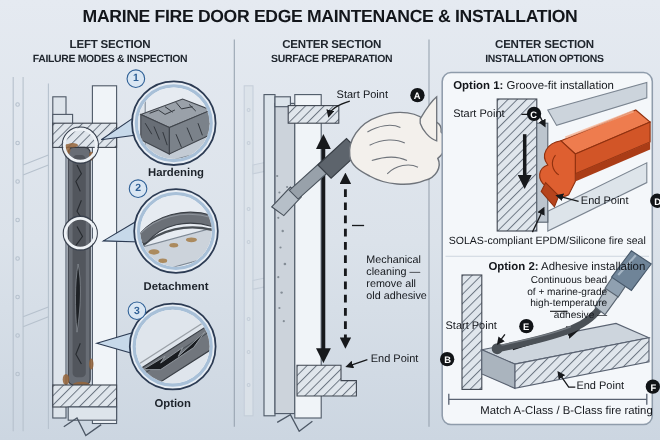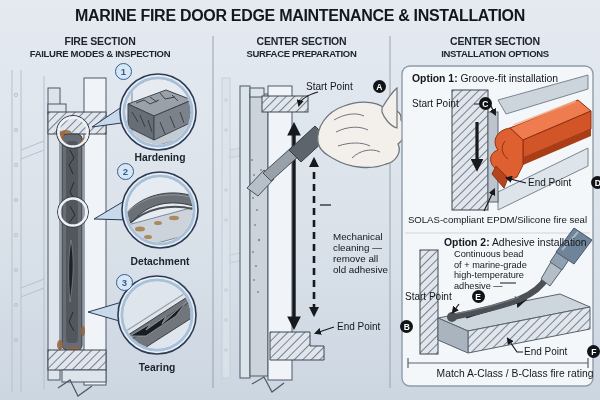--- a/index.html
+++ b/index.html
@@ -279,38 +279,38 @@
       <line x1="408" y1="363" x2="588" y2="363"></line>
       <line x1="408" y1="358" x2="408" y2="368"></line>
       <line x1="588" y1="358" x2="588" y2="368"></line>
     </g>
   </g>
 </svg>
 
   <div class="title txt">MARINE FIRE DOOR EDGE MAINTENANCE &amp; INSTALLATION</div>
 
   <div class="hdr" style="left:2px;width:196px;">
-    <div class="l1">FIRE SECTION</div>
+    <div class="l1">LEFT SECTION</div>
     <div class="l2">FAILURE MODES &amp; INSPECTION</div>
   </div>
   <div class="hdr" style="left:215px;width:173px;">
     <div class="l1">CENTER SECTION</div>
     <div class="l2">SURFACE PREPARATION</div>
   </div>
   <div class="hdr" style="left:392px;width:206px;">
     <div class="l1">CENTER SECTION</div>
     <div class="l2">INSTALLATION OPTIONS</div>
   </div>
 
   <div class="numbadge" style="left:115px;top:63px;">1</div>
   <div class="numbadge" style="left:117px;top:163px;">2</div>
   <div class="numbadge" style="left:116px;top:274px;">3</div>
   <div class="callout-label" style="left:108px;top:152px;width:104px;">Hardening</div>
   <div class="callout-label" style="left:105px;top:256px;width:110px;">Detachment</div>
-  <div class="callout-label" style="left:107px;top:362px;width:100px;">Tearing</div>
+  <div class="callout-label" style="left:107px;top:362px;width:100px;">Option</div>
 
   <div class="ptrow" style="left:306px;top:80px;">
     <span>Start Point</span>
     <span class="ptbadge">A</span>
   </div>
   <div class="note" style="left:333px;top:196px;width:58px;margin-top:35px;">
     <div>Mechanical</div>
     <div>cleaning —</div>
     <div>remove all</div>
     <div>old adhesive</div>
@@ -329,21 +329,21 @@
   </div>
   <div class="ptrow" style="left:528px;top:176px;">
     <span>End Point</span>
     <span class="ptbadge">D</span>
   </div>
   <div class="cap" style="left:403px;top:214px;width:189px;font-size:9.6px;">SOLAS-compliant EPDM/Silicone fire seal</div>
 
   <div class="optTitle" style="left:428px;top:237px;margin-left:16px;">
     <b>Option 2:</b><span> Adhesive installation</span>
   </div>
-  <div class="note2" style="left:454px;top:249px;width:98px;">
+  <div class="note2" style="left:454px;top:249px;width:98px;text-align:right;">
     <div>Continuous bead</div>
     <div>of + marine-grade</div>
     <div>high-temperature</div>
     <div>adhesive —</div>
   </div>
   <div class="ptrow" style="left:405px;top:290px;">
     <span>Start Point</span>
     <span class="ptbadge">E</span>
   </div>
   <div class="ptrow" style="left:524px;top:345px;">

